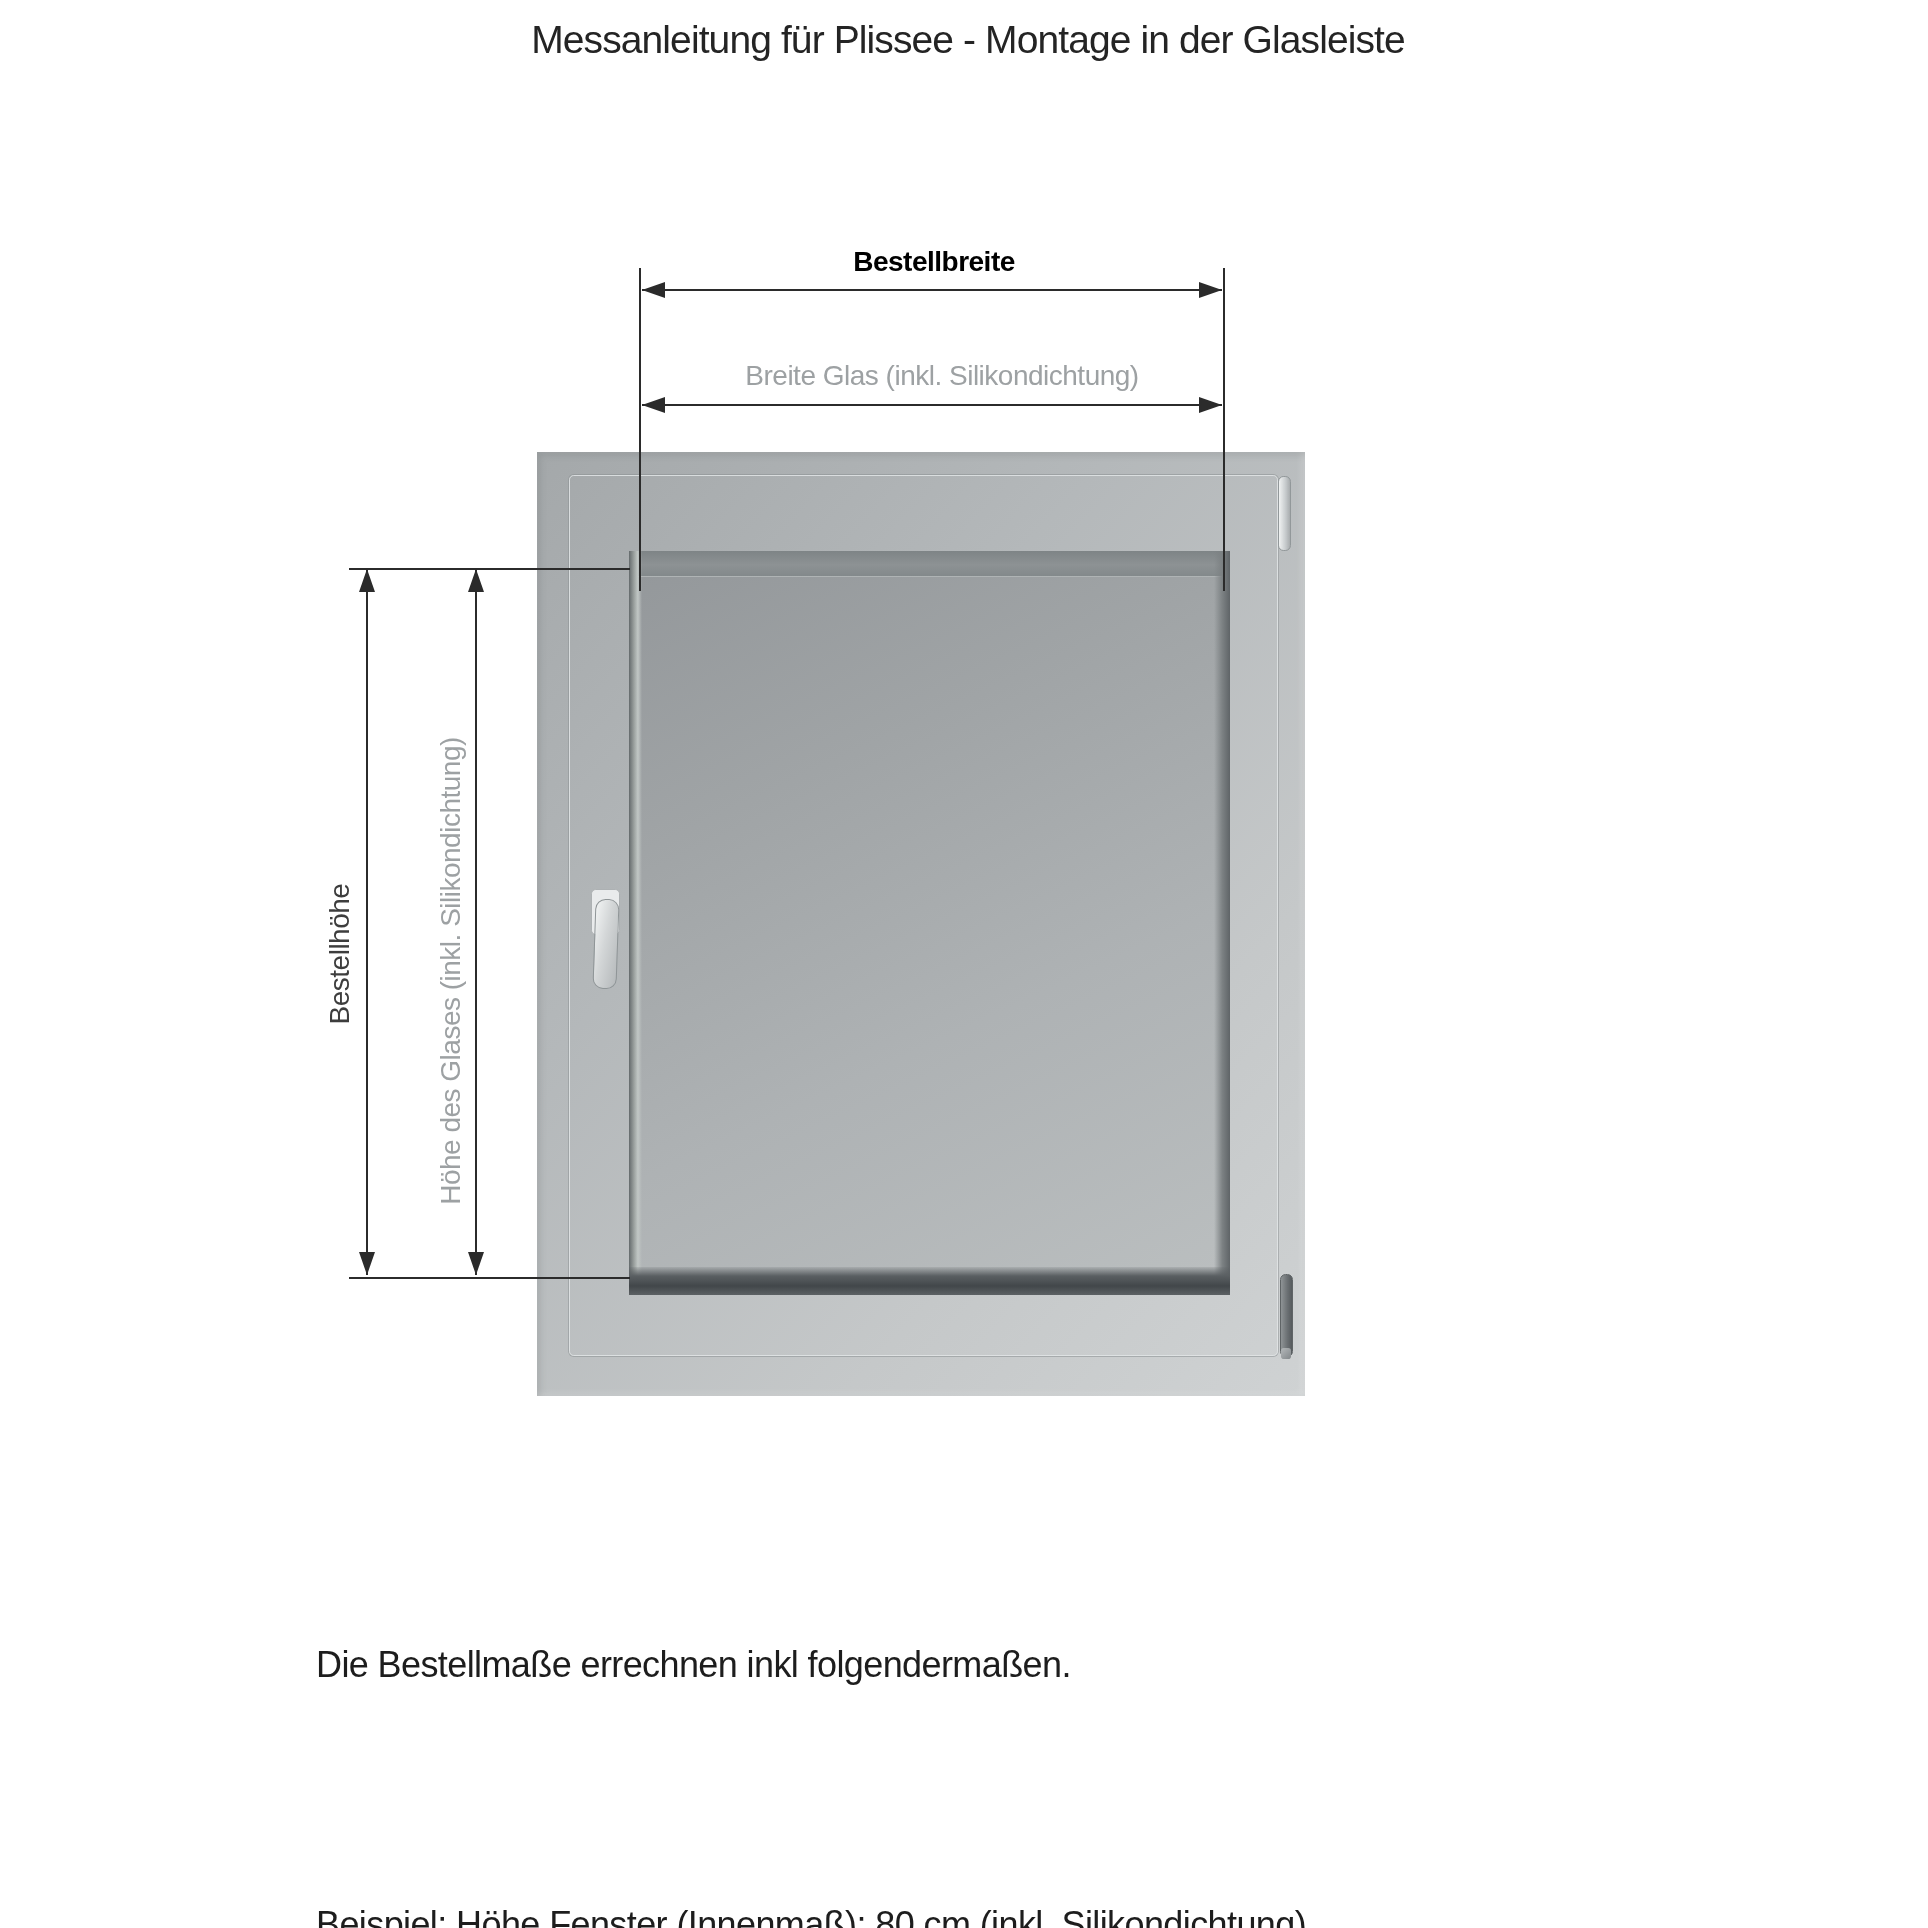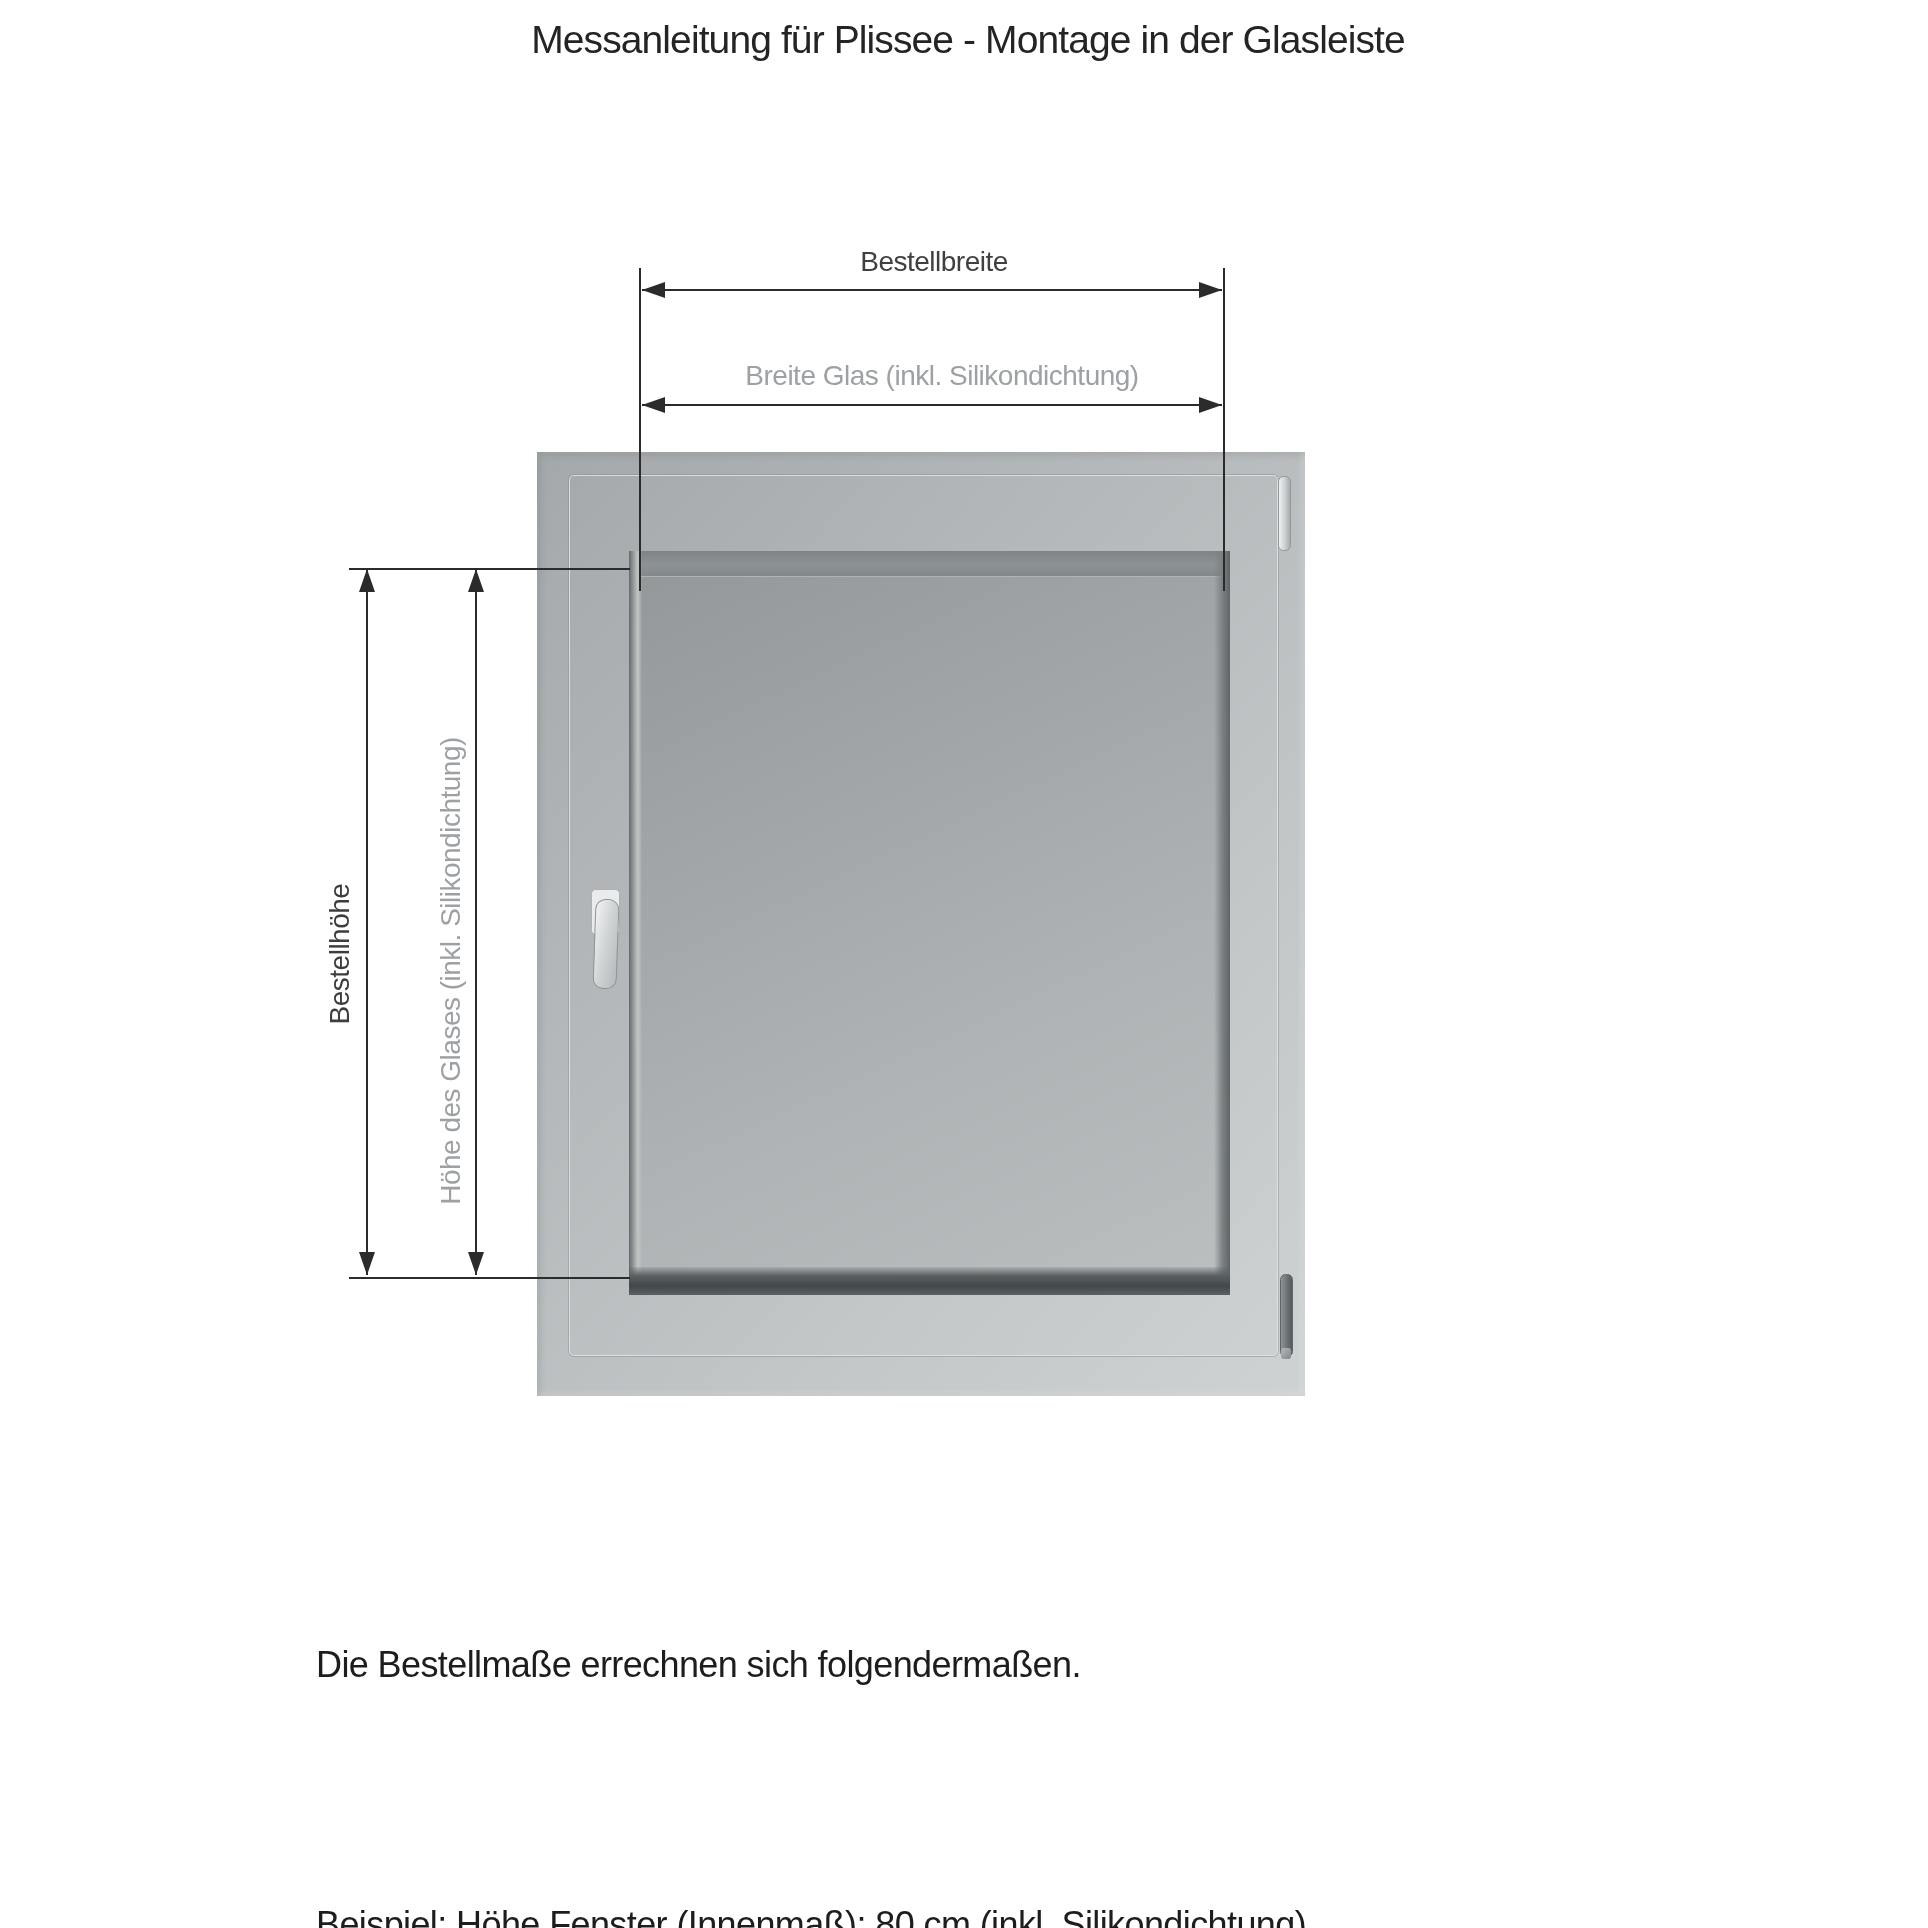--- a/index.html
+++ b/index.html
@@ -66,21 +66,21 @@
       border-bottom:23.5px solid #2b2b2b;}
   .arrow-v::after{content:"";position:absolute;bottom:0;left:-7.5px;width:0;height:0;
       border-left:8.5px solid transparent;border-right:8.5px solid transparent;
       border-top:23.5px solid #2b2b2b;}
   .arrow-bestellhoehe{left:366px;top:557px;height:706px;}
   .arrow-hoeheglas   {left:475px;top:557px;height:706px;}
 
   
   .dim-label-h{position:absolute;white-space:nowrap;font-size:28px;letter-spacing:-0.5px;
                transform:translateX(-50%);}
-  .label-bestellbreite{left:934px;top:234px;color:#404040;}
+  .label-bestellbreite{left:934px;top:234px;color:#000000;font-weight:bold;}
   .label-breiteglas  {left:934px;top:348px;color:#9da1a3;margin-left:8px;}
   .dim-label-v{position:absolute;white-space:nowrap;font-size:28px;letter-spacing:-0.5px;
                transform:translate(-50%,-50%) rotate(-90deg);}
   .label-bestellhoehe{left:340px;top:942px;color:#3d3d3d;}
   .label-hoeheglas   {left:451px;top:959px;color:#9da1a3;}
 
   
   .instructions{position:absolute;left:316px;top:1520px;font-size:36px;
                 letter-spacing:-0.6px;line-height:53px;white-space:pre;}
   .example{position:absolute;left:316px;top:1778px;font-size:36px;
@@ -116,21 +116,21 @@
   <div class="arrow-h arrow-breiteglas"></div>
   <div class="arrow-v arrow-bestellhoehe"></div>
   <div class="arrow-v arrow-hoeheglas"></div>
 
   <div class="dim-label-h label-bestellbreite">Bestellbreite</div>
   <div class="dim-label-h label-breiteglas">Breite Glas (inkl. Silikondichtung)</div>
   <div class="dim-label-v label-bestellhoehe">Bestellhöhe</div>
   <div class="dim-label-v label-hoeheglas">Höhe des Glases (inkl. Silikondichtung)</div>
 
   <div class="instructions">
-    <div>Die Bestellmaße errechnen sich folgendermaßen.</div>
+    <div>Die Bestellmaße errechnen inkl folgendermaßen.</div>
     
     
   </div>
 
   <div class="example">
     <div>Beispiel: Höhe Fenster (Innenmaß): 80 cm (inkl. Silikondichtung)</div>
     
     
   </div>
 

